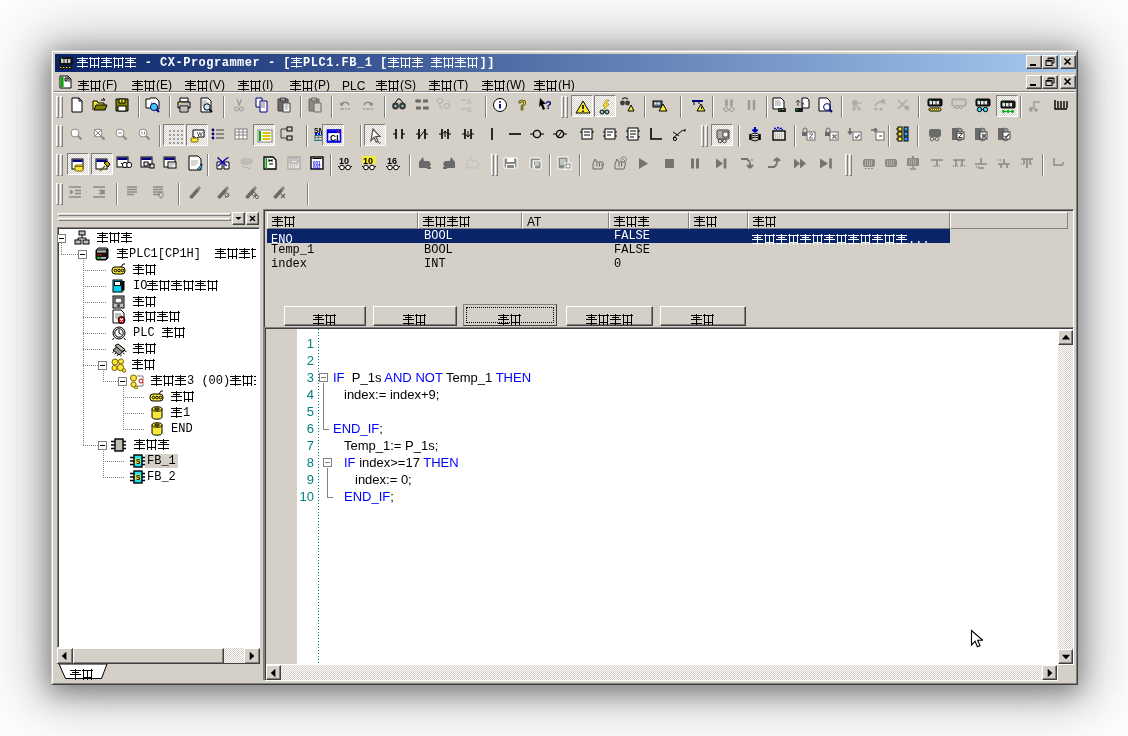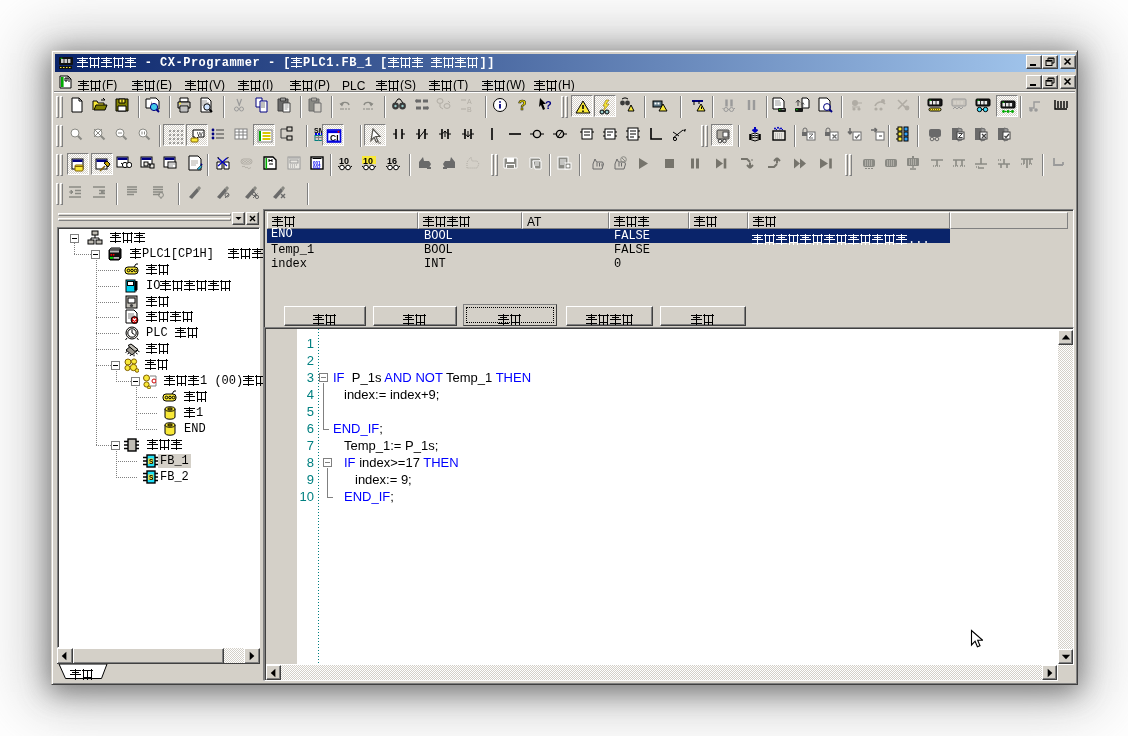--- a/index.html
+++ b/index.html
@@ -1074,21 +1074,21 @@
       <svg width="11" height="11" viewBox="0 0 11 11" style="position:absolute">
         <path d="M2.5 4l3 3 3-3z" fill="#000"></path>
       </svg>
     </div>
 <div class="a ras" style="left:194px;top:161px;width:13px;height:13px">
       <svg width="11" height="11" viewBox="0 0 11 11" style="position:absolute">
         <path d="M3 3l5 5M8 3l-5 5" stroke="#000" stroke-width="1.4"></path>
       </svg>
     </div>
 <div class="a" style="left:5px;top:176px;width:203px;height:421px;background:#fff;border:1px solid;border-color:#808080 #fff #fff #808080;box-shadow:inset 1px 1px 0 #404040;overflow:hidden"></div>
-<div class="a" style="left:18px;top:178px;width:199px;height:417px;overflow:hidden">
+<div class="a" style="left:5px;top:178px;width:199px;height:417px;overflow:hidden">
       <div class="a" style="left:-7px;top:-178px;width:1026px;height:634px">
         <div class="a" style="left:11px;top:192px;width:1px;height:11px;background:repeating-linear-gradient(#808080 0 1px,transparent 1px 2px)"></div>
         <div class="a" style="left:11px;top:203px;width:17px;height:1px;background:repeating-linear-gradient(90deg,#808080 0 1px,transparent 1px 2px)"></div>
         <div class="a" style="left:33px;top:209px;width:1px;height:185px;background:repeating-linear-gradient(#808080 0 1px,transparent 1px 2px)"></div>
         <div class="a" style="left:33px;top:219px;width:24px;height:1px;background:repeating-linear-gradient(90deg,#808080 0 1px,transparent 1px 2px)"></div>
         <div class="a" style="left:33px;top:235px;width:24px;height:1px;background:repeating-linear-gradient(90deg,#808080 0 1px,transparent 1px 2px)"></div>
         <div class="a" style="left:33px;top:251px;width:24px;height:1px;background:repeating-linear-gradient(90deg,#808080 0 1px,transparent 1px 2px)"></div>
         <div class="a" style="left:33px;top:266px;width:24px;height:1px;background:repeating-linear-gradient(90deg,#808080 0 1px,transparent 1px 2px)"></div>
         <div class="a" style="left:33px;top:282px;width:24px;height:1px;background:repeating-linear-gradient(90deg,#808080 0 1px,transparent 1px 2px)"></div>
         <div class="a" style="left:33px;top:298px;width:24px;height:1px;background:repeating-linear-gradient(90deg,#808080 0 1px,transparent 1px 2px)"></div>
@@ -1182,21 +1182,21 @@
         <div class="a" style="left:68px;top:326px;width:9px;height:9px;background:#fff;border:1px solid #808080">
           <div class="a" style="left:1px;top:3px;width:5px;height:1px;background:#000"></div>
         </div>
         <div class="a" style="left:79px;top:322px;width:16px;height:16px"><svg width="16" height="16" viewBox="0 0 16 16">
             <circle cx="4.5" cy="5" r="3" fill="#f8e838" stroke="#806000"></circle>
             <circle cx="4.5" cy="11.5" r="2.6" fill="#f8e838" stroke="#806000"></circle>
             <path d="M8 3h6v4M8 13h6V9" fill="none" stroke="#808080"></path>
             <circle cx="12" cy="8" r="2" fill="#fff" stroke="#c00"></circle>
             <circle cx="7" cy="14.5" r="1.5" fill="#f8e838" stroke="#806000"></circle>
           </svg></div>
-        <div class="a" style="left:99px;top:323px;height:14px;font-size:12px;white-space:nowrap;padding:0 2px"><b class="h"></b><b class="i"></b><b class="h"></b><span class="mono" style="vertical-align:1px">1 (00)</span><b class="h"></b><b class="i"></b><b class="h"></b></div>
+        <div class="a" style="left:99px;top:323px;height:14px;font-size:12px;white-space:nowrap;padding:0 2px"><b class="h"></b><b class="i"></b><b class="h"></b><span class="mono" style="vertical-align:1px">3 (00)</span><b class="h"></b><b class="i"></b><b class="h"></b></div>
         <div class="a" style="left:99px;top:338px;width:16px;height:16px"><svg width="16" height="16" viewBox="0 0 16 16">
             <rect x="1" y="5" width="13" height="7" rx="3" fill="#f8e838" stroke="#000"></rect>
             <circle cx="4.5" cy="8.5" r="1.3" fill="none" stroke="#000"></circle>
             <circle cx="8" cy="8.5" r="1.3" fill="none" stroke="#000"></circle>
             <circle cx="11.5" cy="8.5" r="1.3" fill="none" stroke="#000"></circle>
             <path d="M10 5l2-3h2" fill="none" stroke="#000"></path>
           </svg></div>
         <div class="a" style="left:119px;top:339px;height:14px;font-size:12px;white-space:nowrap;padding:0 2px"><b class="h"></b><b class="i"></b></div>
         <div class="a" style="left:99px;top:354px;width:16px;height:16px"><svg width="16" height="16" viewBox="0 0 16 16">
             <path d="M3 4v8c0 1.4 2.2 2.2 5 2.2s5-.8 5-2.2V4" fill="#f8e838" stroke="#000"></path>
@@ -1259,21 +1259,21 @@
 <div class="a" style="left:211px;top:158px;width:811px;height:472px;border:1px solid;border-color:#808080 #fff #fff #808080;box-shadow:inset 1px 1px 0 #404040;background:#d4d0c8"></div>
 <div class="a" style="left:215px;top:161px;width:151px;height:17px;background:#d4d0c8;border:1px solid;border-color:#fff #808080 #808080 #fff;padding:2px 0 0 4px;font-size:12px;white-space:nowrap"><b class="h"></b><b class="i"></b></div>
 <div class="a" style="left:366px;top:161px;width:104px;height:17px;background:#d4d0c8;border:1px solid;border-color:#fff #808080 #808080 #fff;padding:2px 0 0 4px;font-size:12px;white-space:nowrap"><b class="h"></b><b class="i"></b><b class="h"></b><b class="i"></b></div>
 <div class="a" style="left:470px;top:161px;width:87px;height:17px;background:#d4d0c8;border:1px solid;border-color:#fff #808080 #808080 #fff;padding:2px 0 0 4px;font-size:12px;white-space:nowrap"><span style="vertical-align:1px">AT</span></div>
 <div class="a" style="left:557px;top:161px;width:80px;height:17px;background:#d4d0c8;border:1px solid;border-color:#fff #808080 #808080 #fff;padding:2px 0 0 4px;font-size:12px;white-space:nowrap"><b class="h"></b><b class="i"></b><b class="h"></b></div>
 <div class="a" style="left:637px;top:161px;width:59px;height:17px;background:#d4d0c8;border:1px solid;border-color:#fff #808080 #808080 #fff;padding:2px 0 0 4px;font-size:12px;white-space:nowrap"><b class="h"></b><b class="i"></b></div>
 <div class="a" style="left:696px;top:161px;width:202px;height:17px;background:#d4d0c8;border:1px solid;border-color:#fff #808080 #808080 #fff;padding:2px 0 0 4px;font-size:12px;white-space:nowrap"><b class="h"></b><b class="i"></b></div>
 <div class="a" style="left:898px;top:161px;width:118px;height:17px;background:#d4d0c8;border:1px solid;border-color:#fff #808080 #808080 #fff;padding:2px 0 0 4px;font-size:12px;white-space:nowrap"></div>
 <div class="a" style="left:215px;top:178px;width:683px;height:14px;background:#0a246a"></div>
 <div class="a" style="left:700px;top:179px;white-space:nowrap"><b class="hw"></b><b class="iw"></b><b class="hw"></b><b class="iw"></b><b class="hw"></b><b class="iw"></b><b class="hw"></b><b class="iw"></b><b class="hw"></b><b class="iw"></b><b class="hw"></b><b class="iw"></b><b class="hw"></b><span class="mono" style="color:#fff;font-size:12px;vertical-align:1px">...</span></div>
-<div class="a mono" style="left:219px;top:176px;height:14px;font-size:12px;color:#fff;white-space:nowrap">ENO</div>
+<div class="a mono" style="left:219px;top:182px;height:14px;font-size:12px;color:#fff;white-space:nowrap">ENO</div>
 <div class="a mono" style="left:372px;top:178px;height:14px;font-size:12px;color:#fff;white-space:nowrap">BOOL</div>
 <div class="a mono" style="left:562px;top:178px;height:14px;font-size:12px;color:#fff;white-space:nowrap">FALSE</div>
 <div class="a mono" style="left:219px;top:192px;height:14px;font-size:12px;color:#000;white-space:nowrap">Temp_1</div>
 <div class="a mono" style="left:372px;top:192px;height:14px;font-size:12px;color:#000;white-space:nowrap">BOOL</div>
 <div class="a mono" style="left:562px;top:192px;height:14px;font-size:12px;color:#000;white-space:nowrap">FALSE</div>
 <div class="a mono" style="left:219px;top:206px;height:14px;font-size:12px;color:#000;white-space:nowrap">index</div>
 <div class="a mono" style="left:372px;top:206px;height:14px;font-size:12px;color:#000;white-space:nowrap">INT</div>
 <div class="a mono" style="left:562px;top:206px;height:14px;font-size:12px;color:#000;white-space:nowrap">0</div>
 <div class="a" style="left:232px;top:255px;width:82px;height:20px;background:#d4d0c8;border:1px solid;border-color:#fff #404040 #404040 #fff;box-shadow:inset -1px -1px 0 #808080;text-align:center;padding-top:3px"><b class="h"></b><b class="i"></b></div>
 <div class="a" style="left:321px;top:255px;width:84px;height:20px;background:#d4d0c8;border:1px solid;border-color:#fff #404040 #404040 #fff;box-shadow:inset -1px -1px 0 #808080;text-align:center;padding-top:3px"><b class="h"></b><b class="i"></b></div>
@@ -1291,21 +1291,21 @@
 <div class="a" style="left:232px;top:336px;width:30px;height:16px;text-align:right;font-size:13px;color:#008080">4</div>
 <div class="a" style="left:292px;top:336px;height:16px;font-size:13px;color:#000;white-space:nowrap">index:= index+9;</div>
 <div class="a" style="left:232px;top:353px;width:30px;height:16px;text-align:right;font-size:13px;color:#008080">5</div>
 <div class="a" style="left:232px;top:370px;width:30px;height:16px;text-align:right;font-size:13px;color:#008080">6</div>
 <div class="a" style="left:281px;top:370px;height:16px;font-size:13px;color:#000;white-space:nowrap"><k>END_IF</k>;</div>
 <div class="a" style="left:232px;top:387px;width:30px;height:16px;text-align:right;font-size:13px;color:#008080">7</div>
 <div class="a" style="left:292px;top:387px;height:16px;font-size:13px;color:#000;white-space:nowrap">Temp_1:= P_1s;</div>
 <div class="a" style="left:232px;top:404px;width:30px;height:16px;text-align:right;font-size:13px;color:#008080">8</div>
 <div class="a" style="left:292px;top:404px;height:16px;font-size:13px;color:#000;white-space:nowrap"><k>IF</k> index&gt;=17 <k>THEN</k></div>
 <div class="a" style="left:232px;top:421px;width:30px;height:16px;text-align:right;font-size:13px;color:#008080">9</div>
-<div class="a" style="left:303px;top:421px;height:16px;font-size:13px;color:#000;white-space:nowrap">index:= 9;</div>
+<div class="a" style="left:303px;top:421px;height:16px;font-size:13px;color:#000;white-space:nowrap">index:= 0;</div>
 <div class="a" style="left:232px;top:438px;width:30px;height:16px;text-align:right;font-size:13px;color:#008080">10</div>
 <div class="a" style="left:292px;top:438px;height:16px;font-size:13px;color:#000;white-space:nowrap"><k>END_IF</k>;</div>
 <div class="a" style="left:267px;top:322px;width:9px;height:9px;background:#fff;border:1px solid #808080">
       <div class="a" style="left:1px;top:3px;width:5px;height:1px;background:#808080"></div>
     </div>
 <div class="a" style="left:271px;top:332px;width:1px;height:46px;background:#808080"></div>
 <div class="a" style="left:271px;top:378px;width:6px;height:1px;background:#808080"></div>
 <div class="a" style="left:271px;top:407px;width:9px;height:9px;background:#fff;border:1px solid #808080">
       <div class="a" style="left:1px;top:3px;width:5px;height:1px;background:#808080"></div>
     </div>

